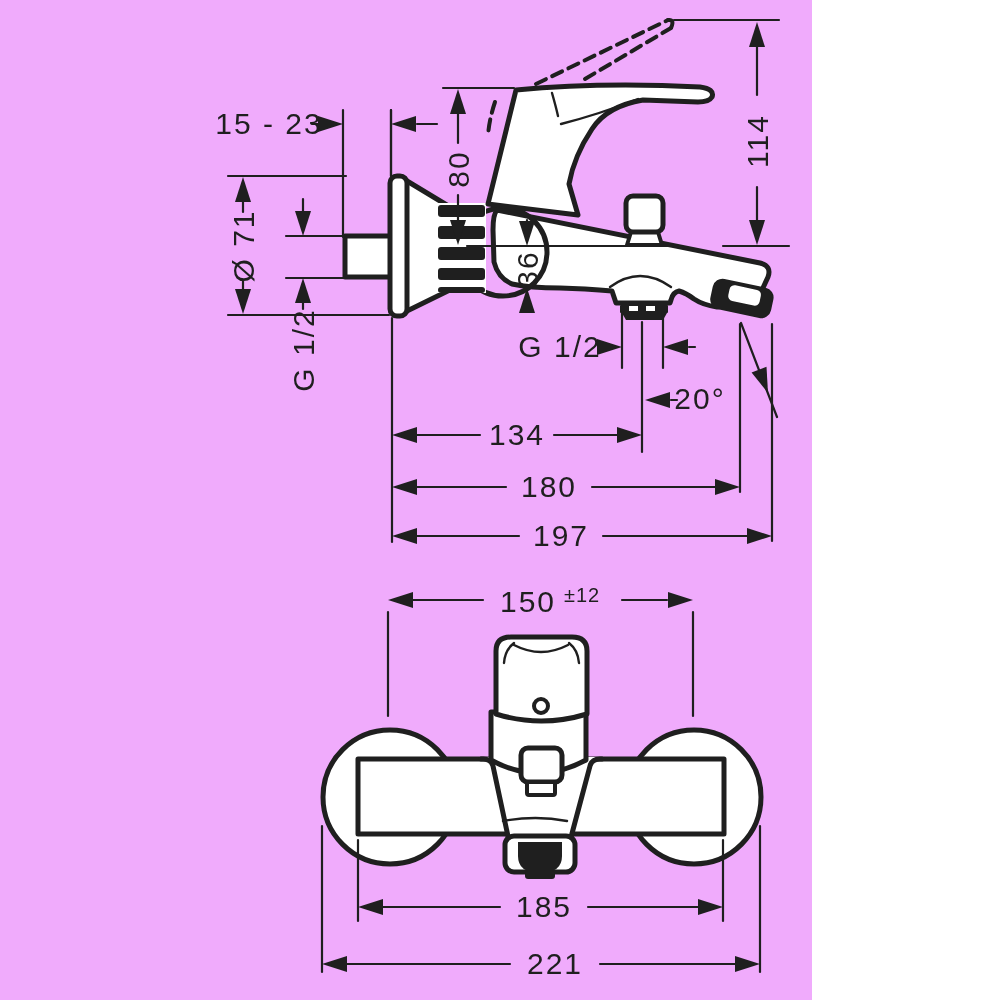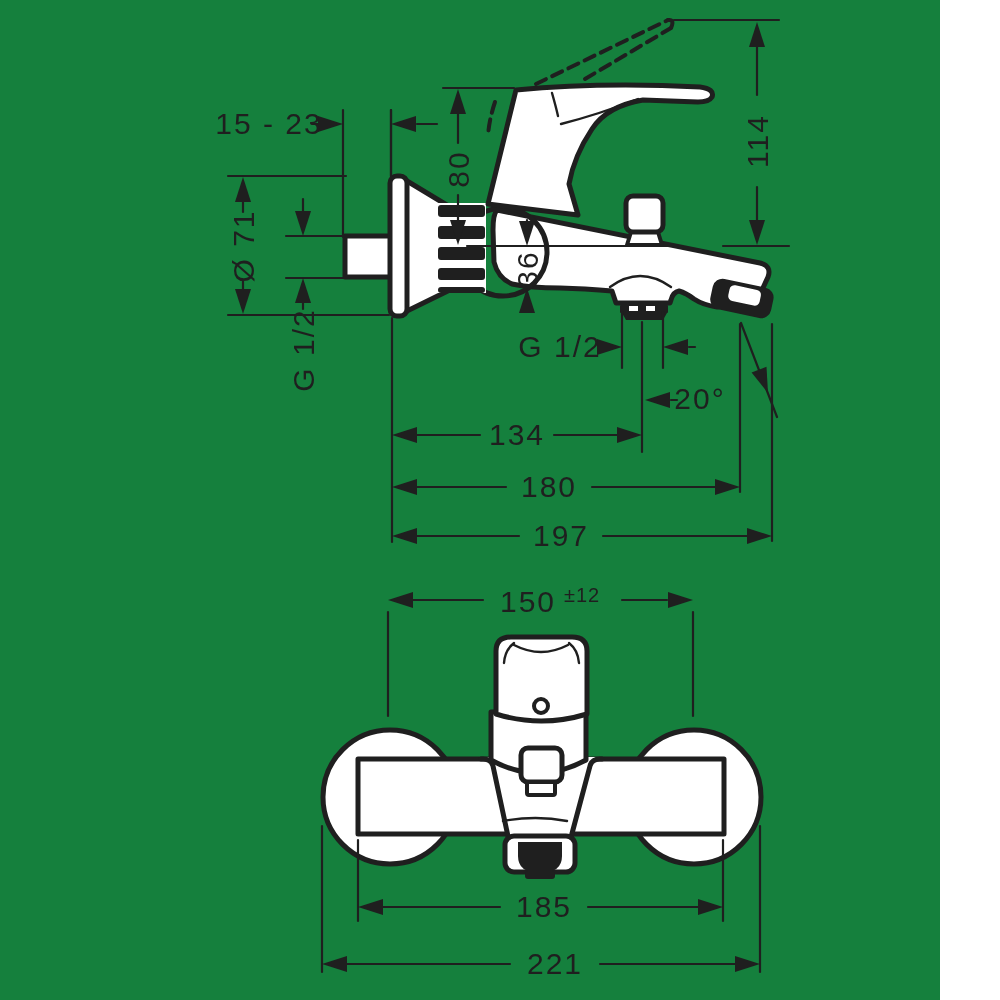--- a/index.html
+++ b/index.html
@@ -1,16 +1,16 @@
 <!DOCTYPE html>
 <html><head>
 <meta charset="utf-8">
 <style>
   html,body{margin:0;padding:0;background:#ffffff;}
-  .stage{width:940px;height:1000px;background:#15803d;position:relative;overflow:hidden;}
+  .stage{width:812px;height:1000px;background:#f0abfc;position:relative;overflow:hidden;}
   svg{display:block;}
   .thin{stroke:#1f1f1f;stroke-width:2.2;fill:none;stroke-linecap:round;}
   .thick{stroke:#1f1f1f;stroke-width:5;fill:#ffffff;stroke-linejoin:round;stroke-linecap:round;}
   .thickn{stroke:#1f1f1f;stroke-width:5;fill:none;stroke-linejoin:round;stroke-linecap:round;}
   .med{stroke:#1f1f1f;stroke-width:4;fill:#ffffff;stroke-linejoin:round;}
   .det{stroke:#1f1f1f;stroke-width:2.4;fill:none;stroke-linecap:round;}
   .dash{stroke:#1f1f1f;stroke-width:4;fill:none;stroke-dasharray:11 7;stroke-linecap:round;}
   .blk{fill:#1f1f1f;stroke:none;}
   .wht{fill:#ffffff;stroke:none;}
   .dimtxt{font-family:"Liberation Sans",sans-serif;font-size:30px;letter-spacing:2px;fill:#1f1f1f;}

